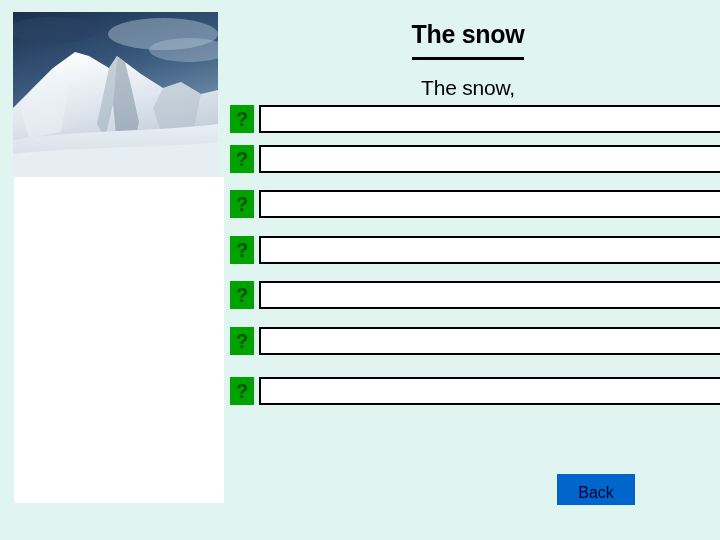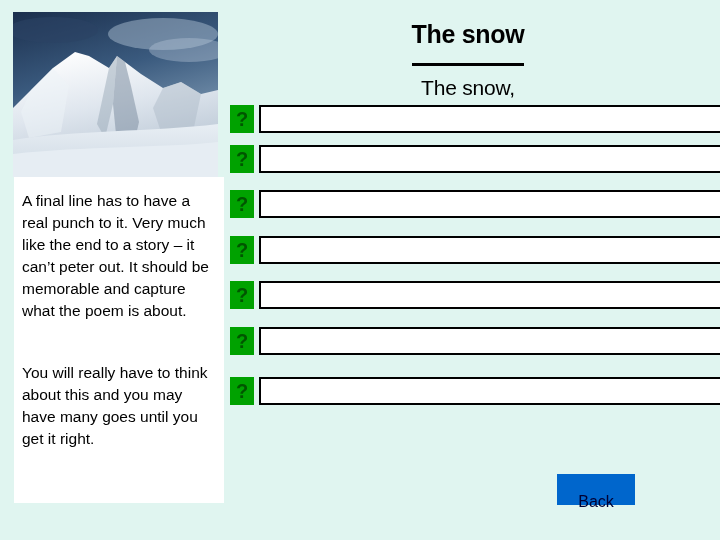--- a/index.html
+++ b/index.html
@@ -55,21 +55,21 @@
     top: 20px;
     width: 472px;
     text-align: center;
     font-size: 25px;
     font-weight: bold;
     color: #000000;
     letter-spacing: -0.3px;
   }
   #title span {
     border-bottom: 3px solid #000000;
-    padding-bottom: 15px;
+    padding-bottom: 9px;
   }
   #subtitle {
     position: absolute;
     left: 232px;
     top: 70px;
     width: 472px;
     text-align: center;
     font-size: 21px;
     color: #000000;
     letter-spacing: -0.2px;
@@ -123,21 +123,21 @@
     width: 78px;
     height: 31px;
     background: #0066cc;
     border: 0;
     color: #000033;
     font-family: "Liberation Sans", sans-serif;
     font-size: 16px;
     text-align: center;
     line-height: 31px;
     cursor: pointer;
-    padding: 12px;
+    padding: 3px;
   }
 </style>
 </head>
 <body>
 
 <div id="photo">
   <svg viewBox="0 0 205 165" preserveAspectRatio="none">
     <defs>
       <linearGradient id="sky" x1="0" y1="0" x2="0.35" y2="1">
         <stop offset="0" stop-color="#1b2f4d"></stop>
@@ -162,22 +162,20 @@
     <path d="M104 44 L112 50 L118 74 L126 110 L120 136 L104 132 L100 92 Z" fill="#7f8fa2" opacity="0.55"></path>
     <path d="M96 56 L104 44 L100 92 L92 126 L84 112 Z" fill="#9aa9b8" opacity="0.5"></path>
     <path d="M150 76 L168 70 L188 82 L180 120 L150 126 L140 96 Z" fill="#aab8c6" opacity="0.45"></path>
     <path d="M18 78 L40 56 L56 74 L48 120 L16 126 L8 100 Z" fill="#eef3f8" opacity="0.5"></path>
     <path d="M0 128 C 60 118, 140 120, 205 112 L205 165 L0 165 Z" fill="url(#foreground)"></path>
     <path d="M0 142 C 70 134, 150 136, 205 130 L205 165 L0 165 Z" fill="#e6edf3"></path>
   </svg>
 </div>
 
 <div id="notes-panel">
-  <div class="note" id="note-1">A final line has to have a real punch to it. Very much like the end to a story – it can’t peter out. It should be memorable and capture what the poem is about.</div>
-  <div class="note" id="note-2">You will really have to think about this and you may have many goes until you get it right.</div>
 </div>
 
 <div id="title"><span>The snow</span></div>
 <div id="subtitle">The snow,</div>
 
 <div id="rows-container">
     <div class="row" style="top: 105px;">
       <button class="hint-btn">?</button>
       <input type="text" class="answer-box" placeholder="" style="">
     </div>

